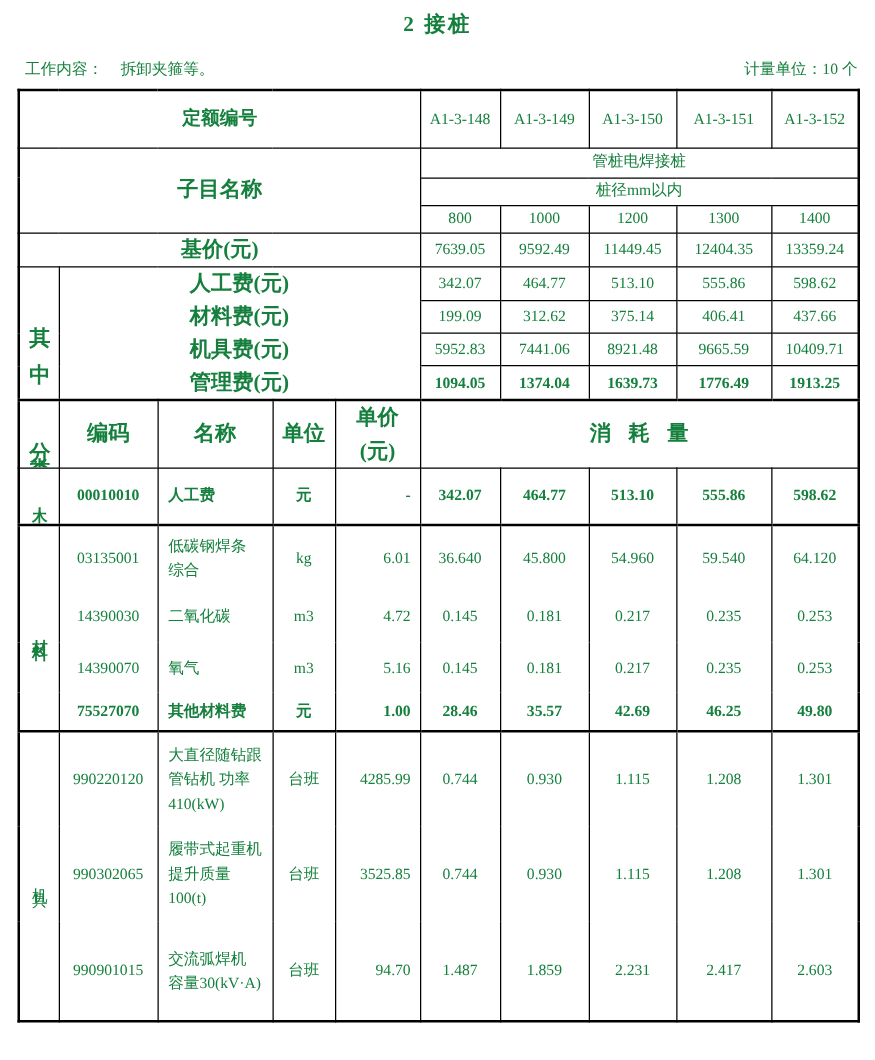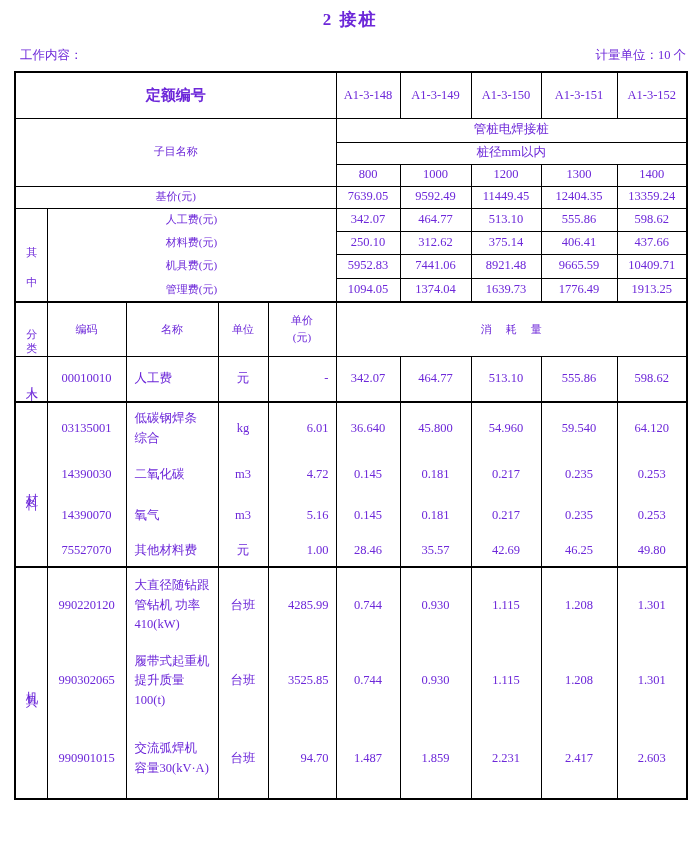--- a/index.html
+++ b/index.html
@@ -1,20 +1,20 @@
 <!DOCTYPE html>
 <html><head>
 <meta charset="utf-8">
 <style>
   html,body { margin:0; padding:0; background:#ffffff; }
   .page {
     position: relative;
     width: 700px; height: 848px;
     background: #fff;
-    color: #6d28d9;
+    color: #15803d;
     font-family: "Liberation Serif", "DejaVu Serif", serif;
     overflow: hidden;
   }
   .doc-title {
     text-align: center;
     font-size: 17px;
     font-weight: 600;
     padding-top: 8px;
     letter-spacing: 2px;
   }
@@ -38,30 +38,30 @@
   }
   td {
     border: 1px solid #000;
     font-size: 12.5px;
     padding: 0 2px;
     text-align: center;
     vertical-align: middle;
     overflow: hidden;
     line-height: 1.55;
   }
-  td.bold { font-weight: normal; font-size: 11px; }
+  td.bold { font-weight: bold; font-size: 17px; }
   td.big  { font-weight: bold; font-size: 15px; }
   td.l { text-align: left; padding-left: 8px; }
   td.r { text-align: right; padding-right: 7px; }
   td.pre { white-space: pre-line; }
   
   .nbt { border-top: none; }
   .nbb { border-bottom: none; }
   
-  .tb { border-bottom: 2px solid #000; }
+  .tb { border-bottom: 2px solid #000; font-weight: bold; }
   .tt { border-top: 2px solid #000; }
   
   .v {
     writing-mode: vertical-lr;
     text-orientation: upright;
     display: inline-block;
   }
   .ls4  { letter-spacing: 5px;  margin-bottom: -5px; }
   .ls12 { letter-spacing: 13px; margin-bottom: -13px; }
   .ls28 { letter-spacing: 30px; margin-bottom: -30px; }
@@ -73,20 +73,21 @@
 </head>
 <body>
 
 <div class="page">
 
   <div class="doc-title">2 接桩</div>
 
   <div class="work-row">
     <div class="work-label">工作内容：</div>
     <div class="work-content">
+      <div>拆卸夹箍等。</div>
     </div>
     <div class="work-unit">计量单位：10 个</div>
   </div>
 
   <table class="quota">
     <colgroup>
       <col style="width:32px">
         <col style="width:79px">
         <col style="width:92px">
       <col style="width:50px">
@@ -136,21 +137,21 @@
       <td rowspan="4" class="bold tb"><span class="v ls28">其中</span></td>
       <td colspan="4" class="bold nbb">人工费(元)</td>
       <td>342.07</td>
       <td>464.77</td>
       <td>513.10</td>
       <td>555.86</td>
       <td>598.62</td>
     </tr>
     <tr style="height:23px">
       <td colspan="4" class="bold nbt nbb">材料费(元)</td>
-      <td>250.10</td>
+      <td>199.09</td>
       <td>312.62</td>
       <td>375.14</td>
       <td>406.41</td>
       <td>437.66</td>
     </tr>
     <tr style="height:24px">
       <td colspan="4" class="bold nbt nbb">机具费(元)</td>
       <td>5952.83</td>
       <td>7441.06</td>
       <td>8921.48</td>

